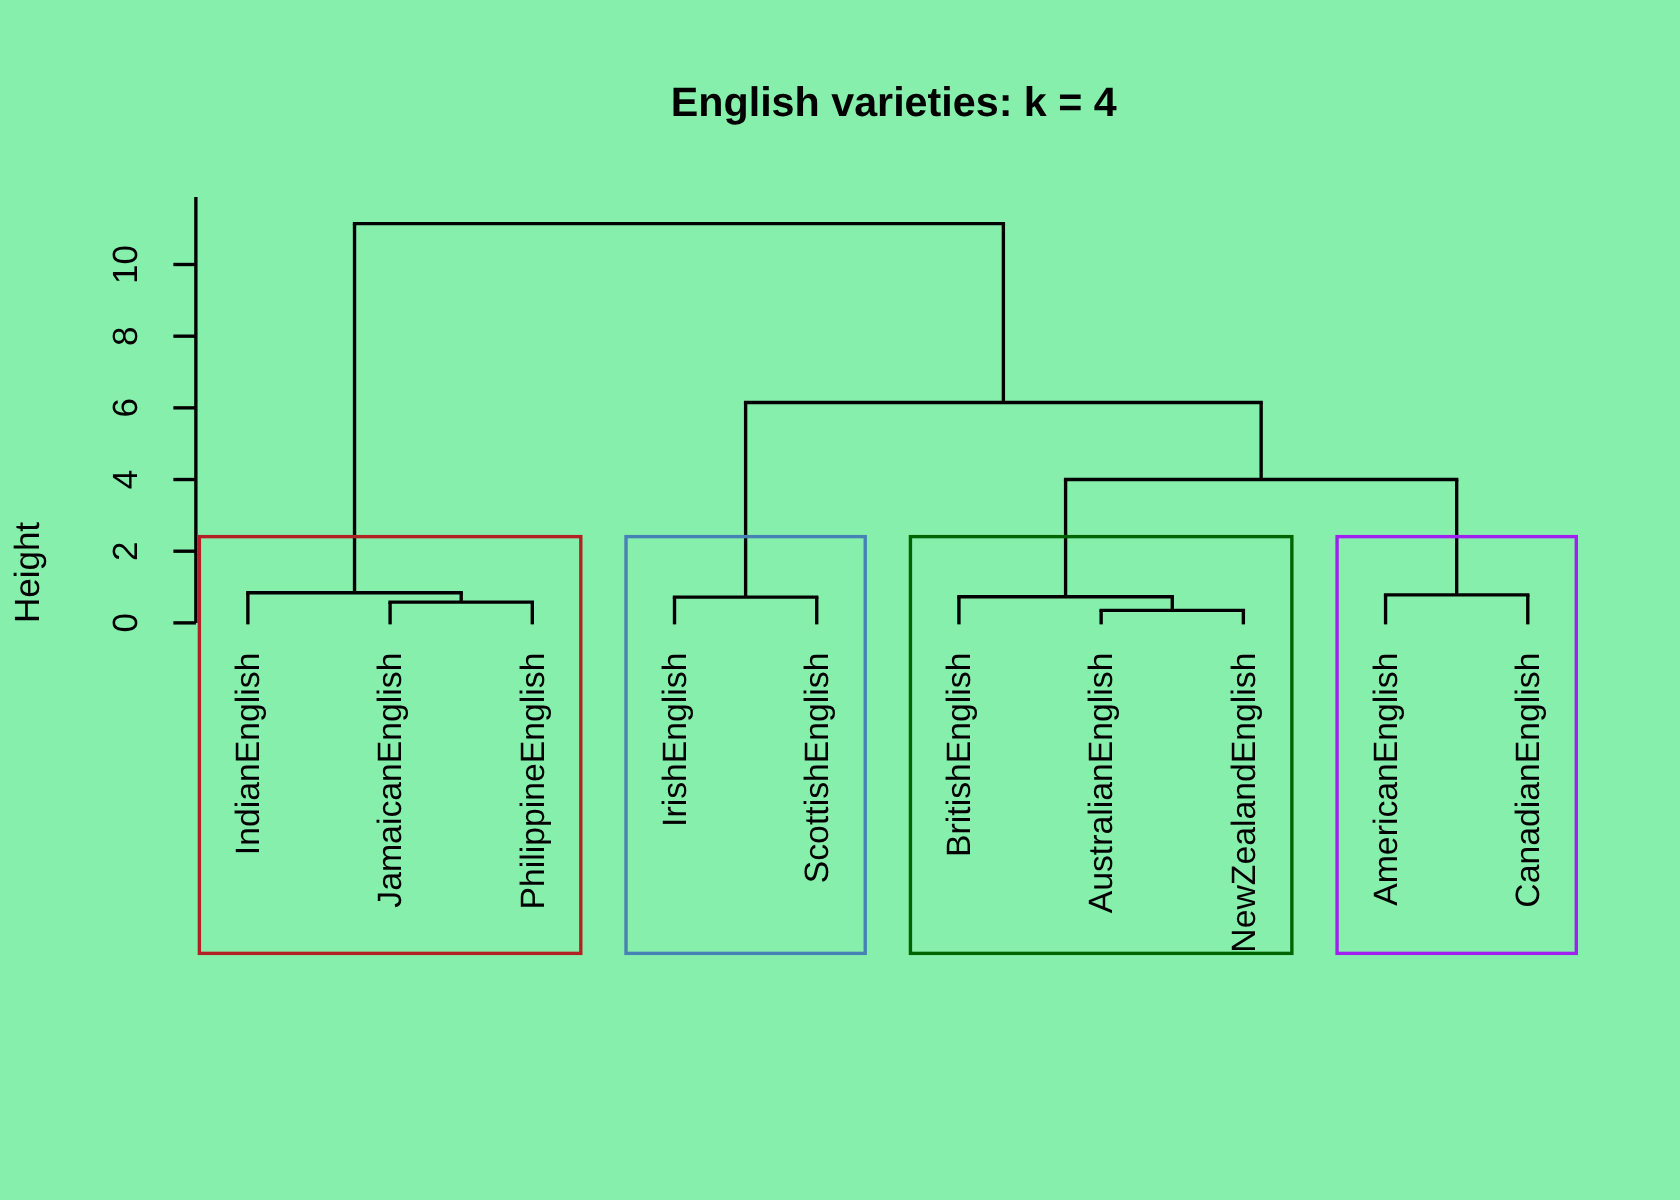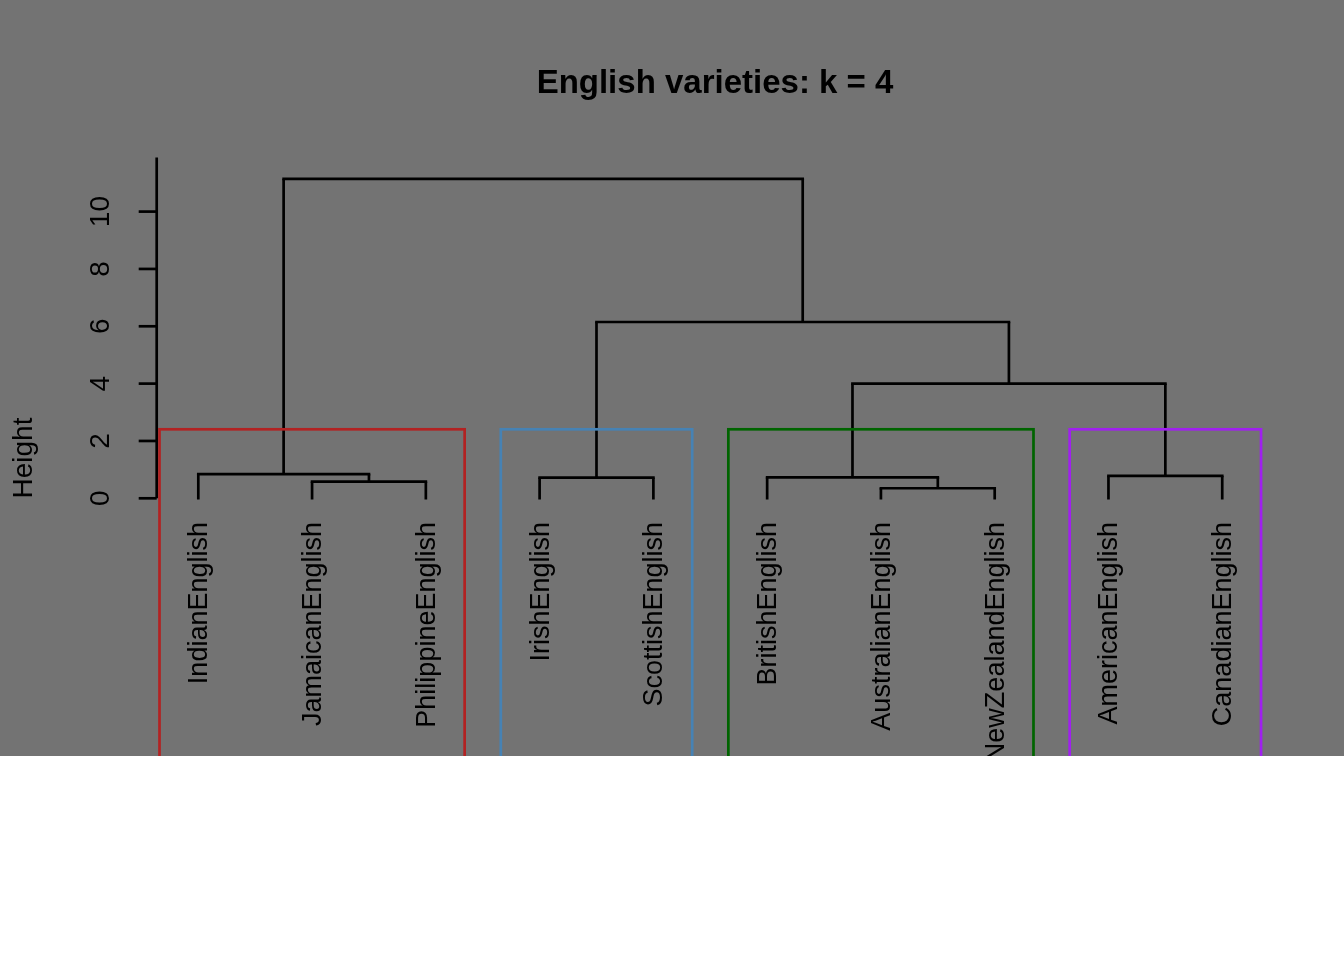--- a/index.html
+++ b/index.html
@@ -1,20 +1,20 @@
 <!DOCTYPE html>
 <html><head>
 <meta charset="utf-8">
 <style>
   html, body { margin: 0; padding: 0; background: #ffffff; }
   .figure {
     position: relative;
     width: 1344px;
-    height: 756px;
-    background: #737373;
+    height: 960px;
+    background: #86efac;
     overflow: hidden;
   }
   svg text {
     font-family: "Liberation Sans", "DejaVu Sans", sans-serif;
     fill: #000000;
   }
   .title-text   { font-size: 33px; font-weight: bold; }
   .axis-label   { font-size: 28px; }
   .tick-label   { font-size: 28px; }
   .leaf-label   { font-size: 27px; }

